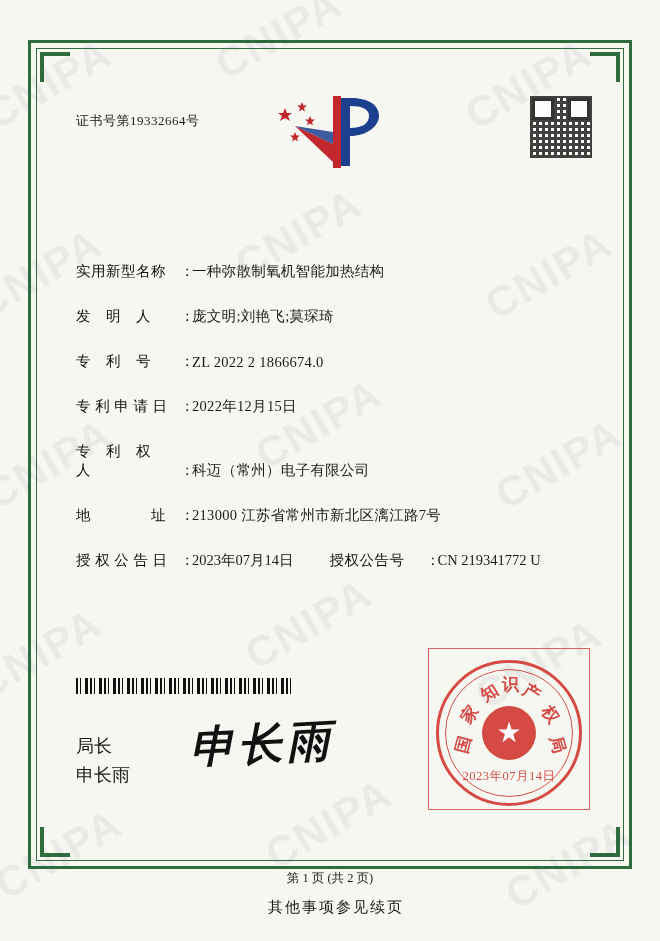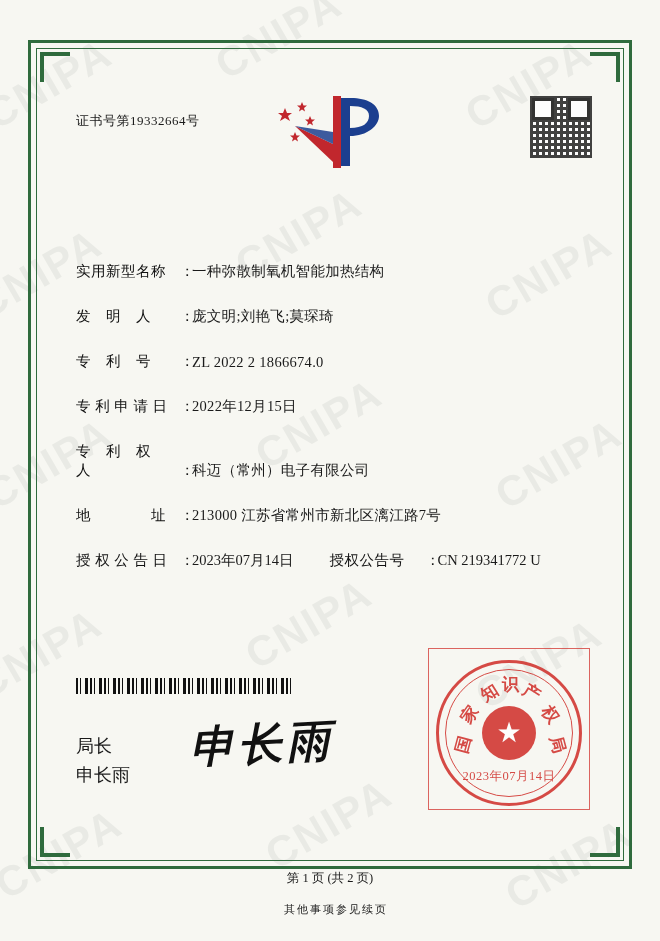--- a/index.html
+++ b/index.html
@@ -272,21 +272,21 @@
     top: 800px;
     text-align: center;
     font-size: 12.5px;
   }
 
   .footer-note {
     position: absolute;
     left: 12px; right: 0;
     bottom: 24px;
     text-align: center;
-    font-size: 11px;
+    font-size: 15px;
     letter-spacing: 2px;
   }
 </style>
 </head>
 <body>
 
 <div class="watermark-layer">
   <div class="wm" style="left:-20px; top:60px;">CNIPA</div>
   <div class="wm" style="left:210px; top:10px;">CNIPA</div>
   <div class="wm" style="left:460px; top:60px;">CNIPA</div>

